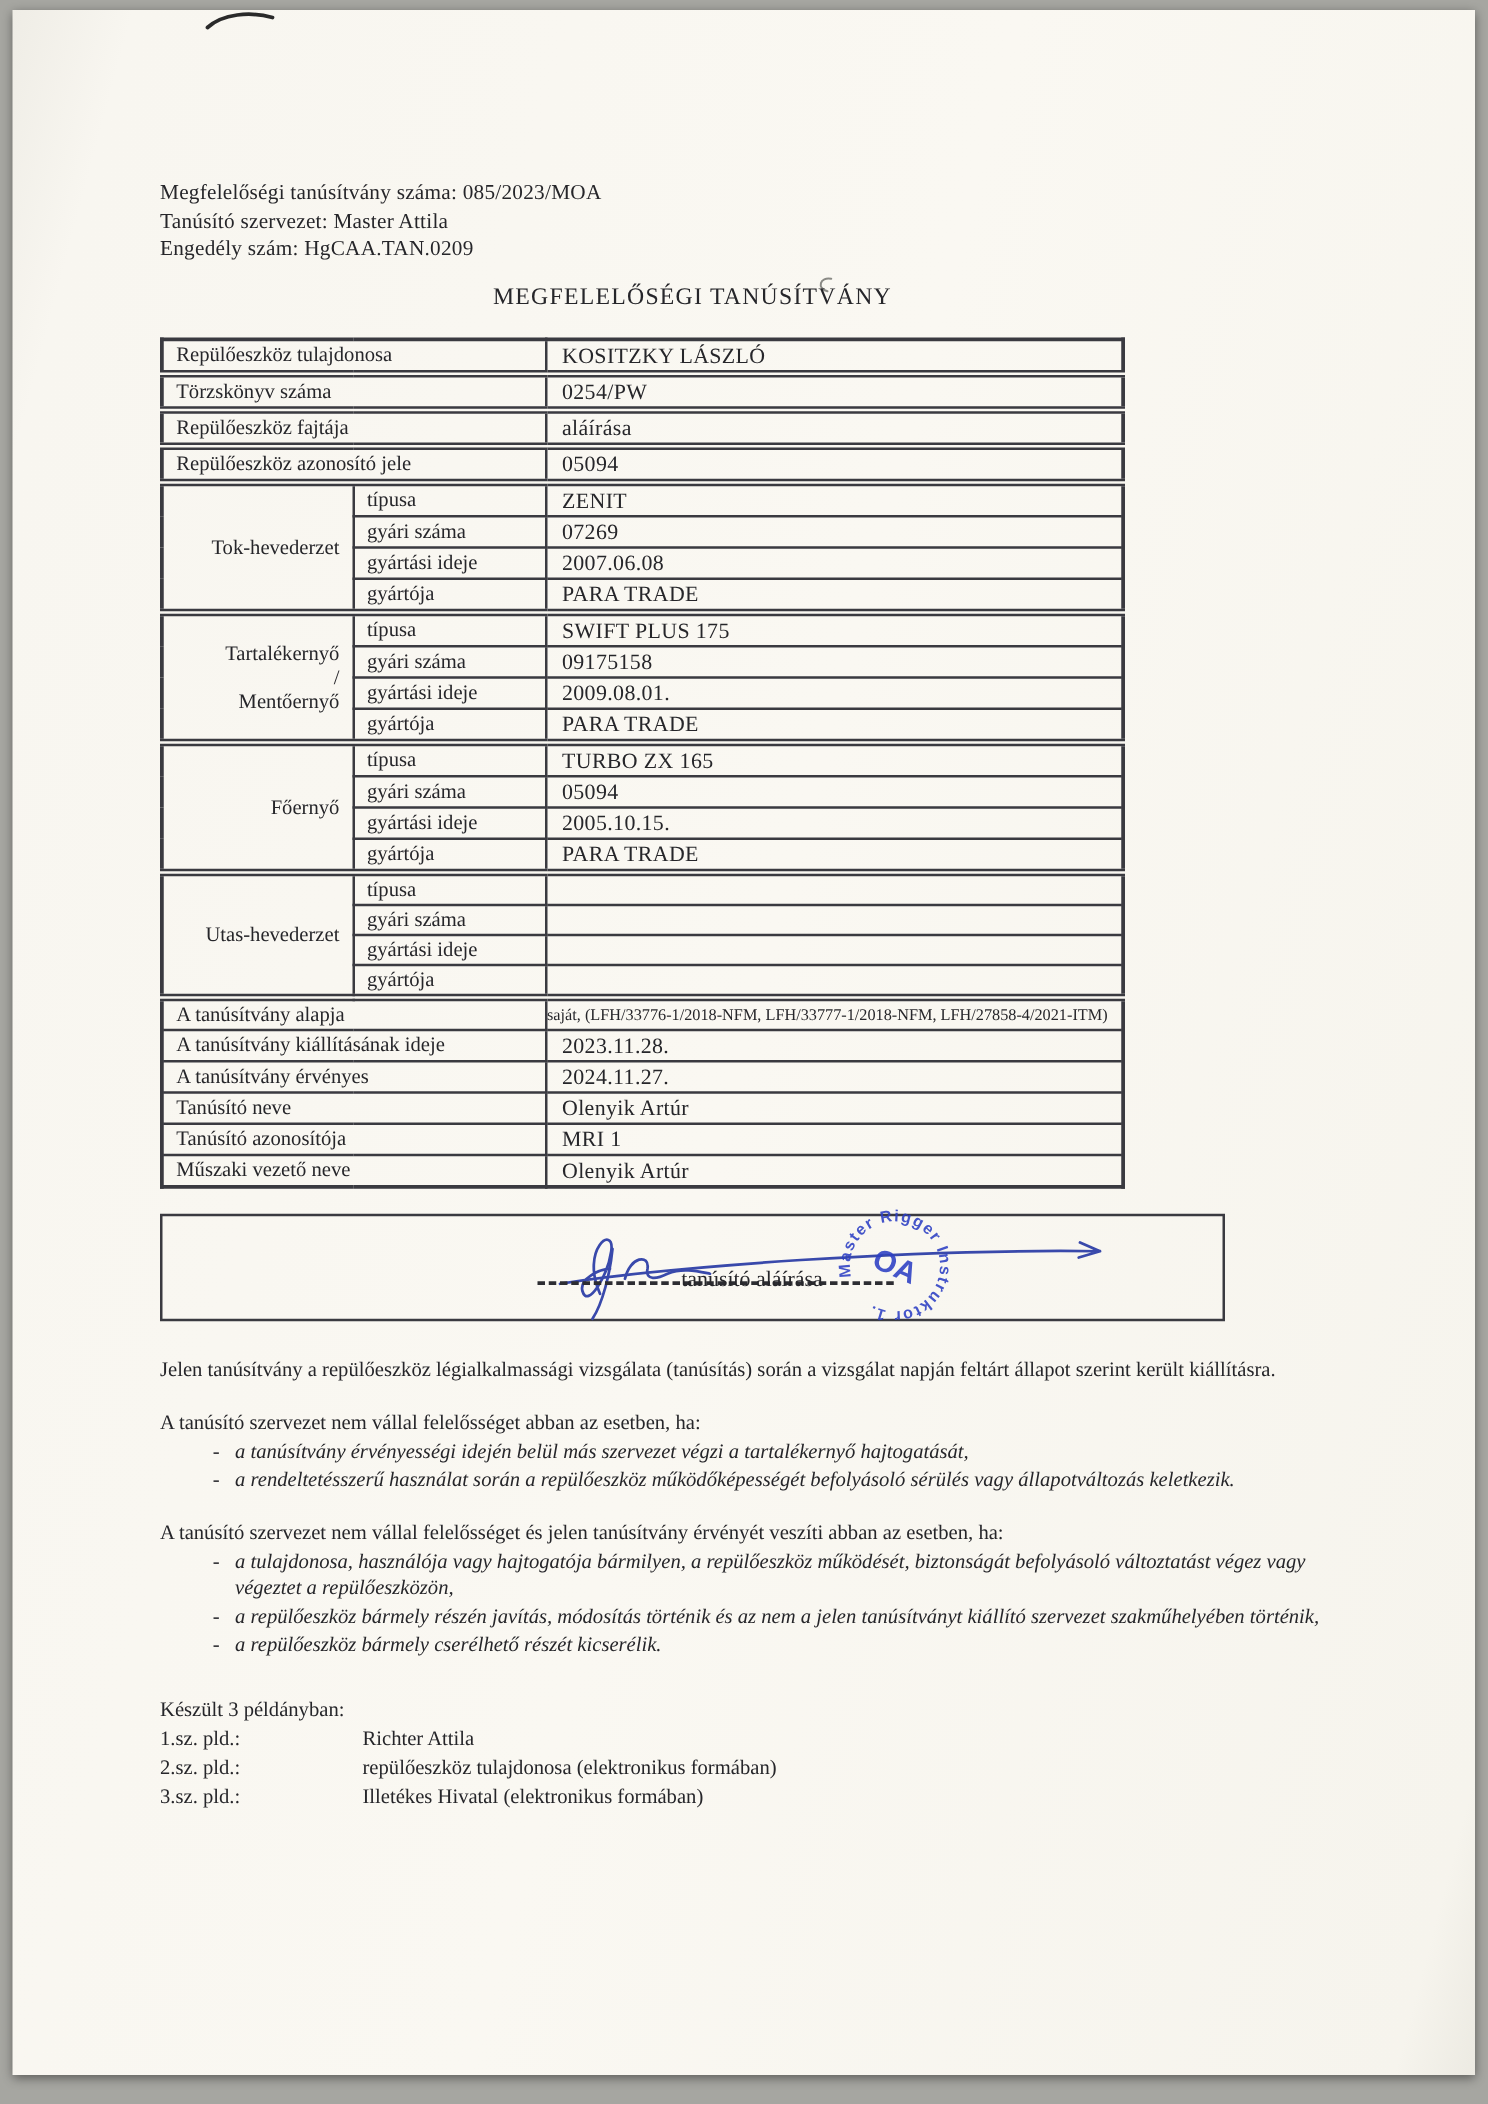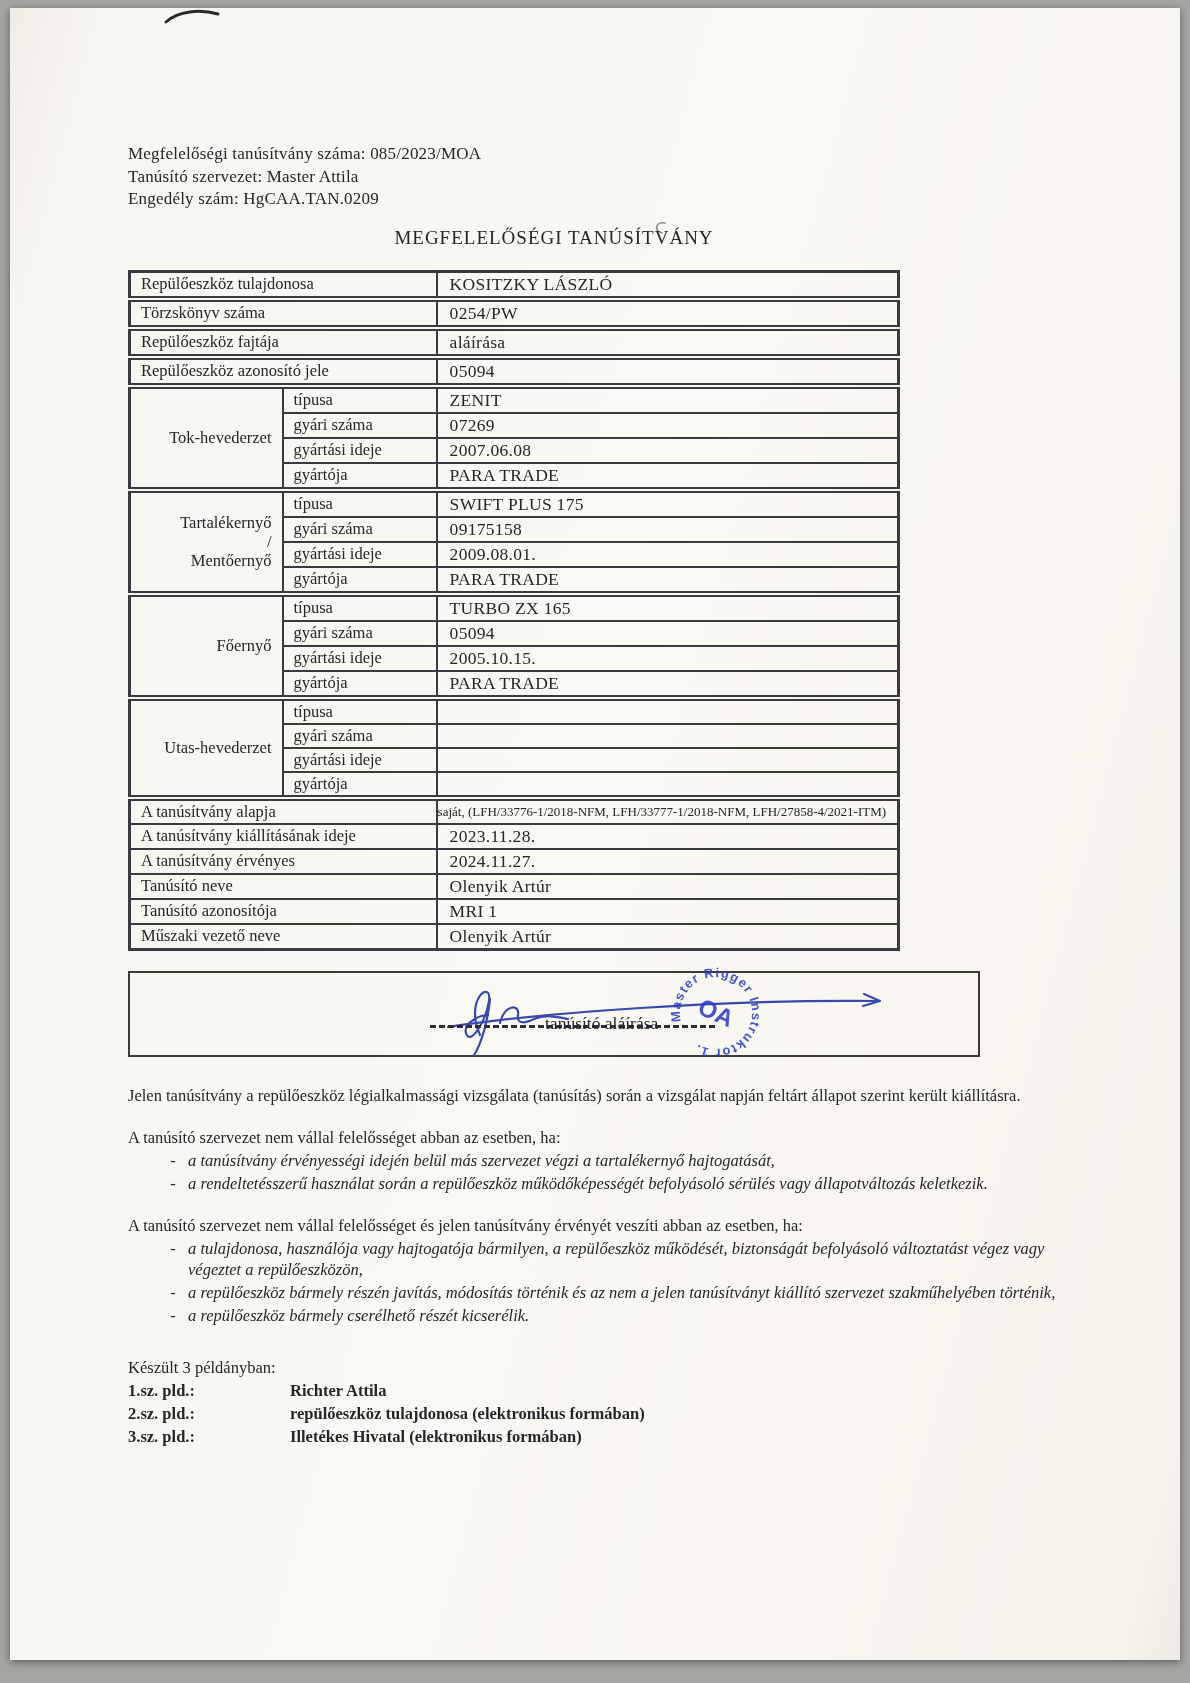--- a/index.html
+++ b/index.html
@@ -44,21 +44,21 @@
 
   
   .notes { width: 952px; margin-top: 28px; font-size: 16.5px; line-height: 21px; }
   .notes p.gap { margin-top: 21px; }
   .bullet { display: flex; margin-top: 2px; }
   .bullet .dash { width: 30px; margin-left: 30px; text-align: center; flex: none; }
   .bullet .btxt { flex: 1; font-style: italic; }
 
   
   .copies { margin-top: 30px; font-size: 16.5px; line-height: 23px; }
-  .copy-row { display: flex; font-weight: bold; }
+  .copy-row { display: flex; }
   .copy-row .num { width: 162px; flex: none; }
 </style>
 </head>
 <body>
 
 <div class="page">
 
   <svg class="artifact" style="left:150px; top:0px;" width="70" height="18">
     <path d="M6,14 C18,3 40,1 58,6" stroke="#2a2a2a" stroke-width="3" fill="none" stroke-linecap="round"></path>
   </svg>

